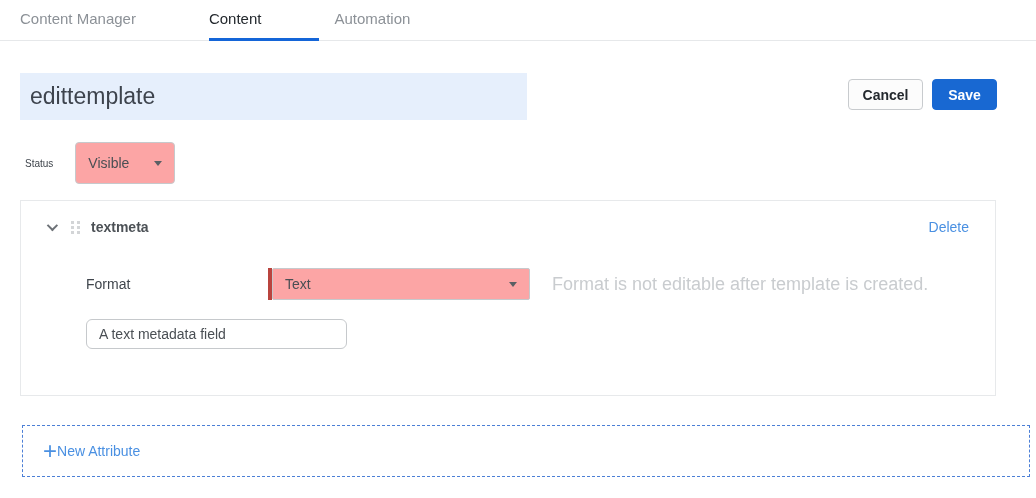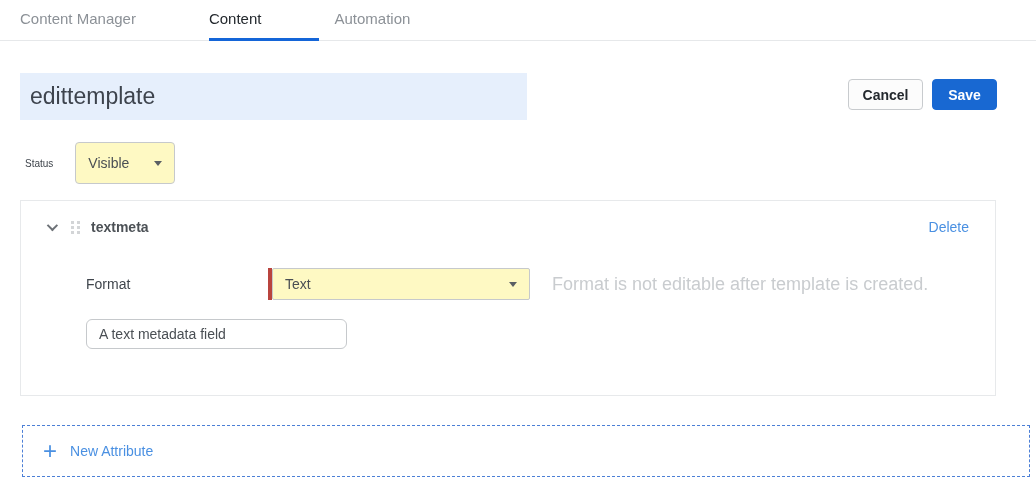--- a/index.html
+++ b/index.html
@@ -86,21 +86,21 @@
     display: flex;
     align-items: center;
     margin: 22px 0 0 25px;
   }
   .status-label {
     font-size: 10px;
     color: #3f454c;
     margin-right: 22px;
   }
   .select-box {
-    background: #fef9c3;
+    background: #fca5a5;
     border: 1px solid #c6c9cc;
     border-radius: 4px;
     display: flex;
     align-items: center;
     justify-content: space-between;
     font-size: 14px;
     color: #4a4f54;
     cursor: pointer;
   }
   .status-select { width: 100px; height: 42px; padding: 0 12px; }
@@ -211,21 +211,20 @@
     cursor: pointer;
   }
   .plus-glyph {
     margin-left: 20px;
     font-size: 24px;
     font-weight: 400;
     color: #4a90e2;
     line-height: 1;
   }
   .new-attribute-label {
-    margin-left: 13px;
     font-size: 14px;
     color: #4a90e2;
   }
 </style>
 </head>
 <body>
 
 <div class="tabbar">
   <div class="tab">Content Manager</div>
   <div class="tab active">Content</div>

